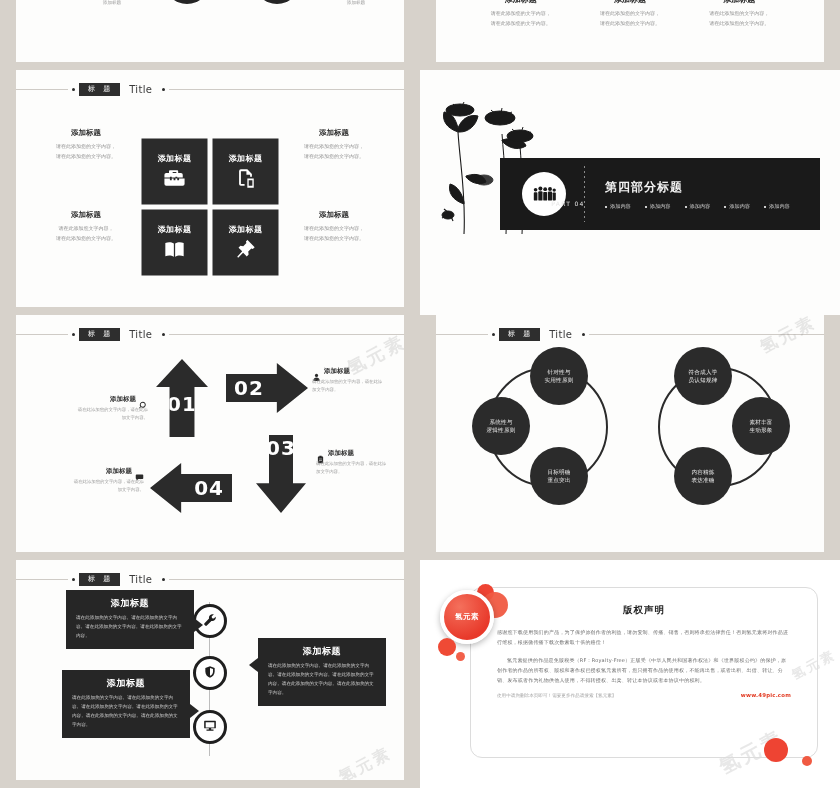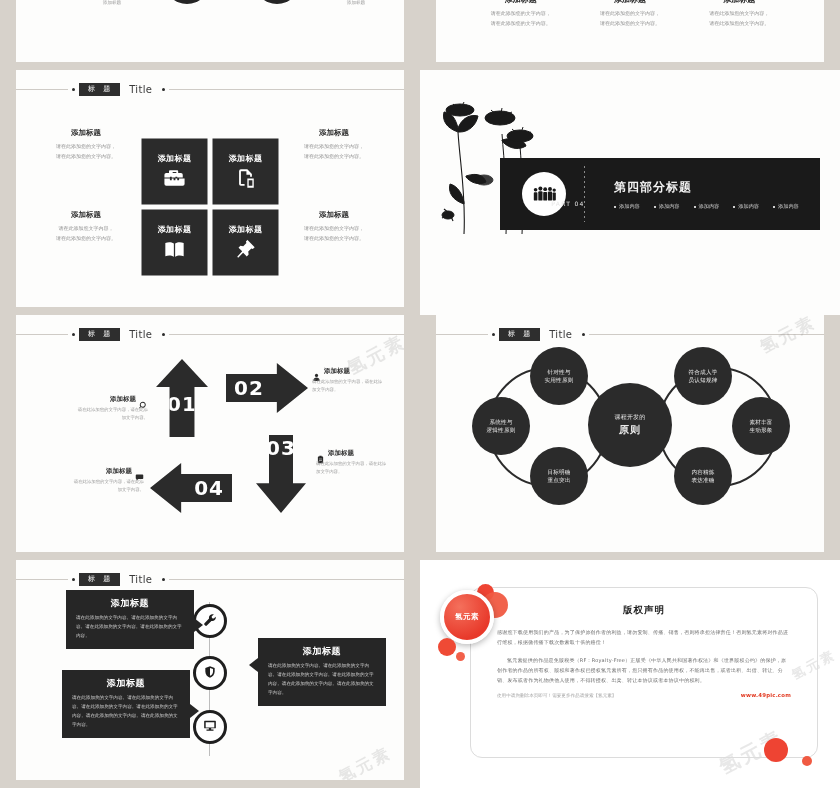--- a/index.html
+++ b/index.html
@@ -64,21 +64,21 @@
 
   
   .sD{position:absolute;inset:0;background:#fdfdfc;}
   .sD .plants{position:absolute;left:16px;top:14px;width:180px;height:150px;}
   .sD .bar{position:absolute;left:80px;top:88px;right:20px;height:72px;background:#1a1a1a;display:flex;align-items:center;}
   .sD .circle{width:44px;height:44px;border-radius:50%;background:#fff;margin-left:22px;display:flex;align-items:center;justify-content:center;}
   .sD .circle svg{width:24px;height:16px;fill:#1a1a1a;}
   .sD .part{position:absolute;left:29px;bottom:9px;color:#e6e6e6;font-size:6px;letter-spacing:1.3px;width:78px;text-align:center;}
   .sD .divider{width:1px;align-self:stretch;margin:8px 0 8px 18px;
     background:repeating-linear-gradient(to bottom,#8a8a8a 0 2px,transparent 2px 5px);}
-  .sD .txt{margin-left:29px;color:#fff;}
+  .sD .txt{margin-left:20px;color:#fff;}
   .sD .txt h3{margin:0;font-size:12px;font-weight:bold;letter-spacing:1px;color:#f2f2f2;}
   .sD .bul{display:flex;flex-wrap:wrap;gap:4px 14px;margin-top:7px;max-width:210px;}
   .sD .bul span{font-size:5.2px;color:#cfcfcf;position:relative;padding-left:5px;}
   .sD .bul span:before{content:"";position:absolute;left:0;top:3px;width:2px;height:2px;background:#cfcfcf;}
 
   
   .sE .arrowbox{position:absolute;}
   .arr{position:relative;background:#2b2b2b;display:flex;align-items:center;justify-content:center;color:#fff;font-size:20px;font-weight:bold;letter-spacing:1px;}
   .sE .lbl{position:absolute;width:112px;}
   .sE .lbl .row{display:flex;align-items:center;gap:3px;}
@@ -423,24 +423,20 @@
         <div class="hdr-en">Title</div>
         <div class="dot"></div>
         <div class="ln r"></div>
       </div>
 
       <div class="wm" style="right:6px;top:8px;font-size:17px;">氢元素</div>
 
       <div class="ring" style="left:52px;top:52px;width:116px;height:116px;"></div>
       <div class="ring" style="left:222px;top:52px;width:116px;height:116px;"></div>
 
-      <div class="node center-node" style="left:152px;top:68px;width:84px;height:84px;flex-direction:column;">
-        <span>课程开发的</span>
-        <b>原则</b>
-      </div>
 
       <div class="node" style="left:94px;top:32px;width:58px;height:58px;flex-direction:column;">
         <span>针对性与</span>
         <span>实用性原则</span>
       </div>
       <div class="node" style="left:36px;top:82px;width:58px;height:58px;flex-direction:column;">
         <span>系统性与</span>
         <span>逻辑性原则</span>
       </div>
       <div class="node" style="left:94px;top:132px;width:58px;height:58px;flex-direction:column;">

